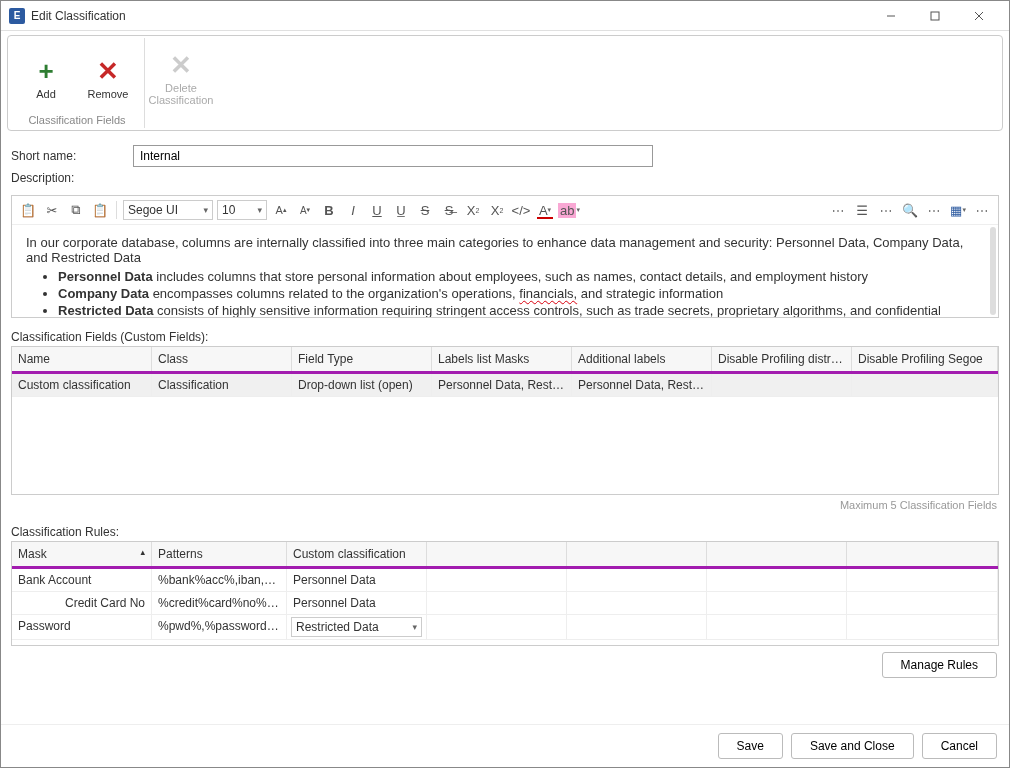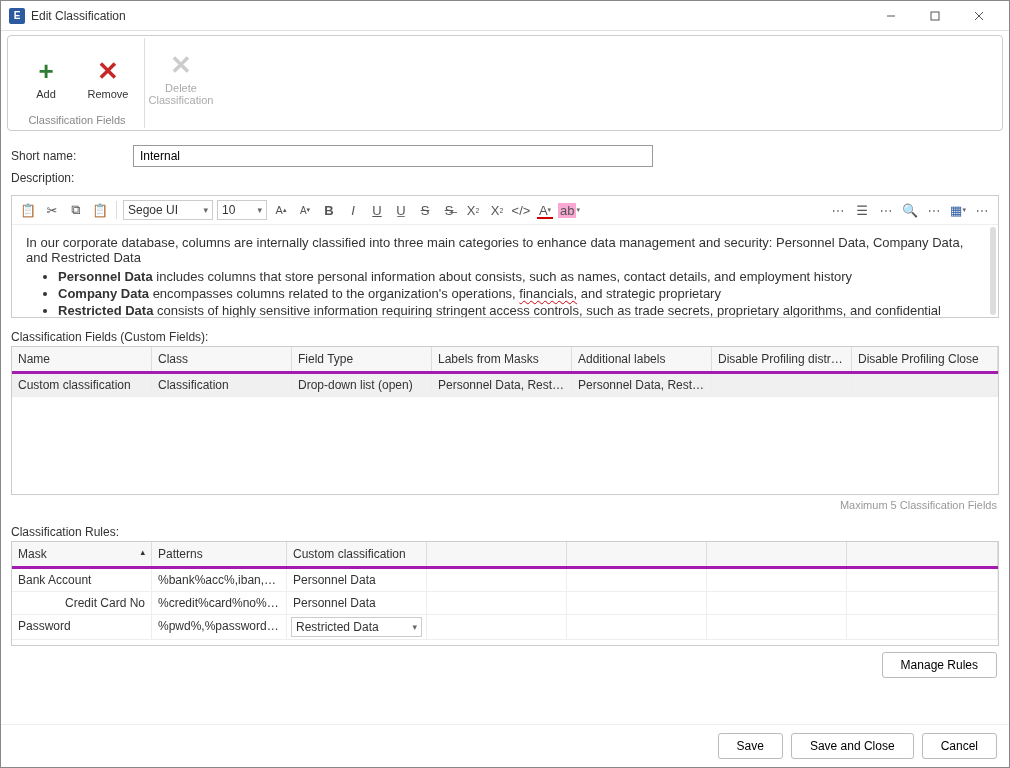--- a/index.html
+++ b/index.html
@@ -148,38 +148,38 @@
       <div class="tbutton">☰</div>
       <div class="tbutton">⋯</div>
       <div class="tbutton">🔍</div>
       <div class="tbutton">⋯</div>
       <div class="tbutton" style="color:#2c5aa0;">▦<span class="caret" style="font-size:7px;">▾</span></div>
       <div class="tbutton">⋯</div>
     </div>
     <div class="editor-content">
       <div>In our corporate database, columns are internally classified into three main categories to enhance data management and security: Personnel Data, Company Data, and Restricted Data</div>
       <ul>
-        <li><b>Personnel Data</b><span> includes columns that store personal information about consists, such as names, contact details, and employment history</span></li>
-        <li><b>Company Data</b><span> encompasses columns related to the organization's operations, </span><span class="squig">financials,</span><span> and strategic proprietary</span></li>
+        <li><b>Personnel Data</b><span> includes columns that store personal information about employees, such as names, contact details, and employment history</span></li>
+        <li><b>Company Data</b><span> encompasses columns related to the organization's operations, </span><span class="squig">financials,</span><span> and strategic information</span></li>
         <li><b>Restricted Data</b><span> consists of highly sensitive information requiring stringent access controls, such as trade secrets, proprietary algorithms, and confidential</span></li>
       </ul>
       <div class="scrollbar-fake"></div>
     </div>
   </div>
 
   <div class="section-label">Classification Fields (Custom Fields):</div>
   <div class="grid">
     <div class="grid-header">
       <div class="cell" style="width:140px;">Name</div>
       <div class="cell" style="width:140px;">Class</div>
       <div class="cell" style="width:140px;">Field Type</div>
-      <div class="cell" style="width:140px;">Labels from Masks</div>
+      <div class="cell" style="width:140px;">Labels list Masks</div>
       <div class="cell" style="width:140px;">Additional labels</div>
       <div class="cell" style="width:140px;">Disable Profiling distributi…</div>
-      <div class="cell" style="flex:1;">Disable Profiling Close</div>
+      <div class="cell" style="flex:1;">Disable Profiling Segoe</div>
     </div>
     <div class="grid-body">
       <div class="grid-row selected">
         <div class="cell" style="width:140px;">Custom classification</div>
         <div class="cell" style="width:140px;">Classification</div>
         <div class="cell" style="width:140px;">Drop-down list (open)</div>
         <div class="cell" style="width:140px;">Personnel Data, Restrict…</div>
         <div class="cell" style="width:140px;">Personnel Data, Restrict…</div>
         <div class="cell" style="width:140px;"></div>
         <div class="cell" style="flex:1;"></div>

